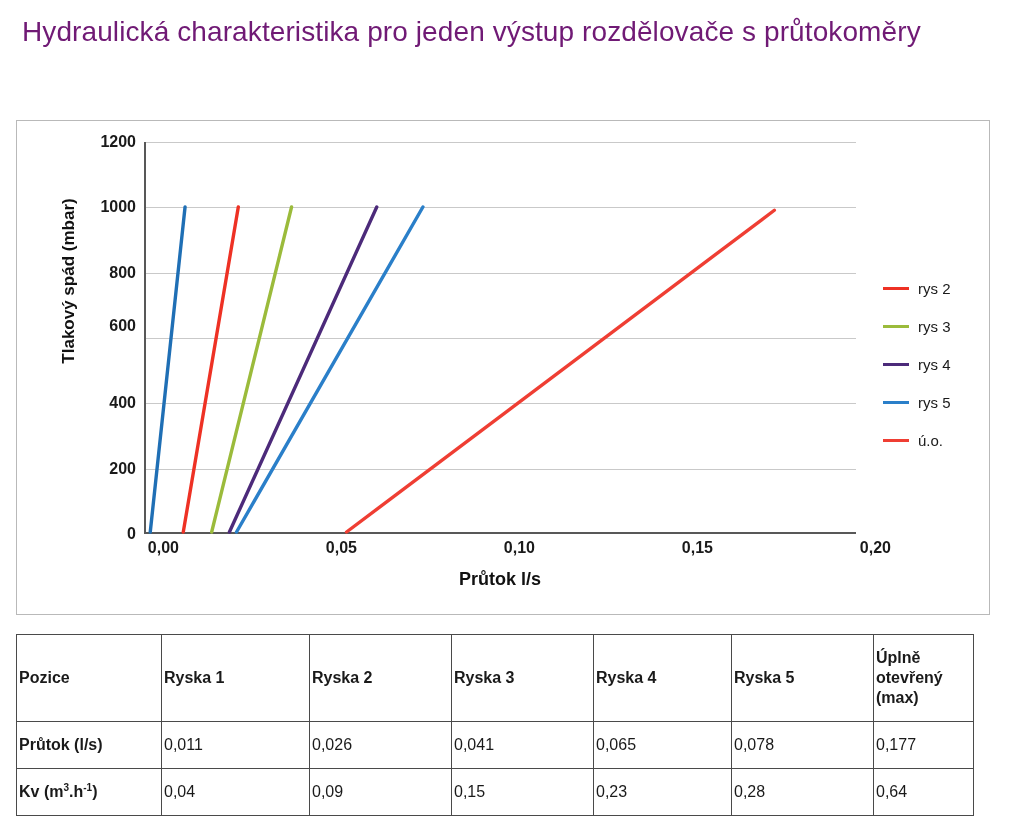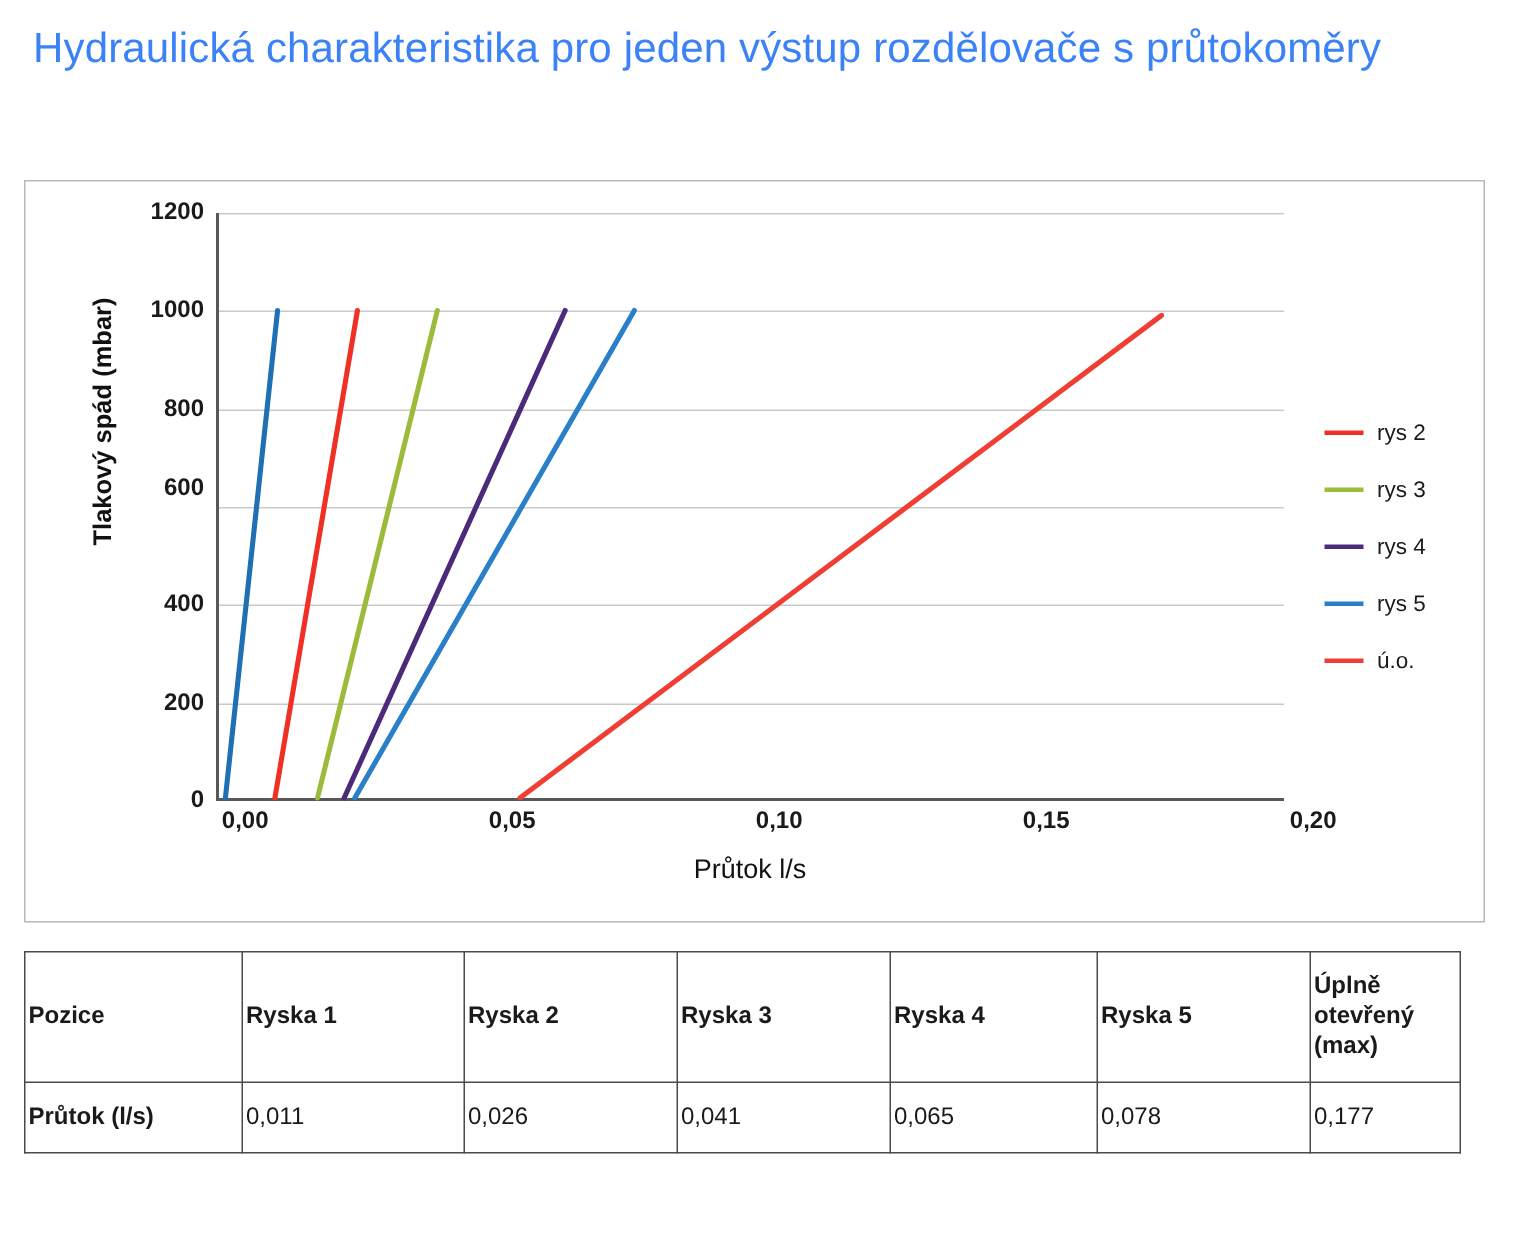--- a/index.html
+++ b/index.html
@@ -18,21 +18,21 @@
 
   
   #page-title {
     position: absolute;
     left: 22px;
     top: 14px;
     width: 950px;
     font-size: 28px;
     line-height: 1.32;
     font-weight: 400;
-    color: #3b82f6;
+    color: #701a75;
     letter-spacing: 0.1px;
   }
 
   
   #chart-panel {
     position: absolute;
     left: 16px;
     top: 120px;
     width: 974px;
     height: 495px;
@@ -117,21 +117,21 @@
     transform: rotate(-90deg);
     transform-origin: center center;
   }
   #xlabel {
     position: absolute;
     left: 127px;
     top: 448px;
     width: 712px;
     text-align: center;
     font-size: 18px;
-    font-weight: normal;
+    font-weight: bold;
     color: #111;
   }
 
   
   #legend {
     position: absolute;
     left: 866px;
     top: 148px;
     width: 100px;
   }
@@ -274,14 +274,23 @@
   <tbody>
     <tr>
       <td>Průtok (l/s)</td>
       <td>0,011</td>
       <td>0,026</td>
       <td>0,041</td>
       <td>0,065</td>
       <td>0,078</td>
       <td>0,177</td>
     </tr>
+    <tr>
+      <td><span>Kv (m</span><span class="sup">3</span><span>.h</span><span class="sup">-1</span><span>)</span></td>
+      <td>0,04</td>
+      <td>0,09</td>
+      <td>0,15</td>
+      <td>0,23</td>
+      <td>0,28</td>
+      <td>0,64</td>
+    </tr>
   </tbody>
 </table>
 
 </body></html>

